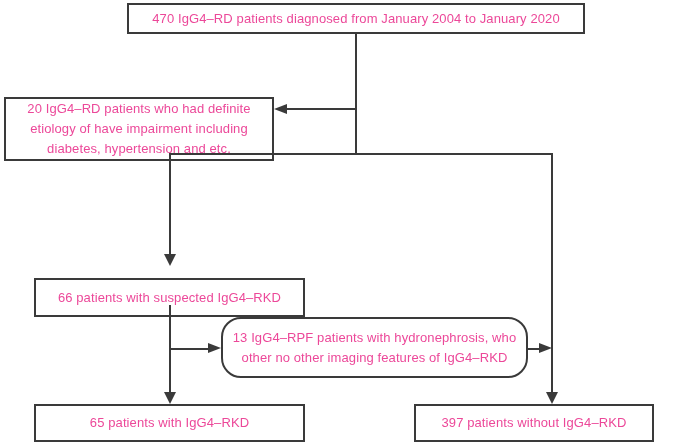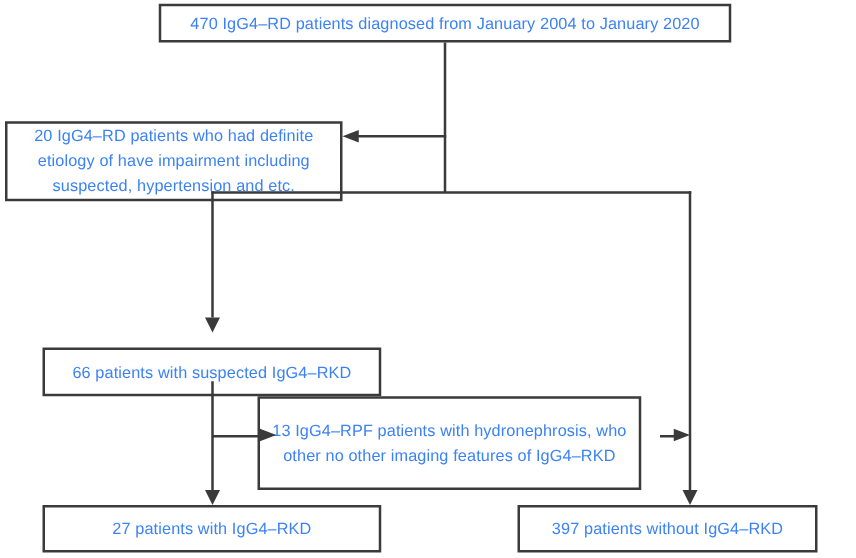--- a/index.html
+++ b/index.html
@@ -20,21 +20,21 @@
     box-sizing: border-box;
     border: 2px solid #3a3a3a;
     background: #ffffff;
     display: flex;
     flex-direction: column;
     align-items: center;
     justify-content: center;
     text-align: center;
     font-size: 13px;
     line-height: 20px;
-    color: #3b82f6;
+    color: #ec4899;
     letter-spacing: 0.1px;
   }
   .box .ln { display: block; white-space: nowrap; }
   .line {
     position: absolute;
     background: #3a3a3a;
   }
   .arr-down {
     position: absolute;
     width: 0; height: 0;
@@ -54,21 +54,21 @@
     width: 0; height: 0;
     border-top: 5px solid transparent;
     border-bottom: 5px solid transparent;
     border-left: 13px solid #3a3a3a;
   }
 
   
   #box-total      { left: 127px; top: 3px;   width: 458px; height: 31px; }
   #box-excluded   { left: 4px;   top: 77px;  width: 270px; height: 64px; margin-top: 20px; }
   #box-suspected  { left: 34px;  top: 266px; width: 271px; height: 39px; margin-top: 12px; }
-  #box-rpf        { left: 206px; top: 317px; width: 307px; height: 75px; }
+  #box-rpf        { left: 221px; top: 317px; width: 307px; height: 61px; border-radius: 20px; }
   #box-with       { left: 34px;  top: 404px; width: 271px; height: 38px; }
   #box-without    { left: 414px; top: 404px; width: 240px; height: 38px; }
 
   
   #v-top      { left: 355px; top: 34px;  width: 2px;   height: 120px; }
   #h-excl     { left: 284px; top: 108px; width: 73px;  height: 2px; }
   #a-excl     { left: 274px; top: 104px; }
   #h-split    { left: 169px; top: 153px; width: 384px; height: 2px; }
   #v-left     { left: 169px; top: 153px; width: 2px;   height: 101px; }
   #a-left     { left: 164px; top: 254px; }
@@ -86,34 +86,34 @@
 
 <div id="canvas">
 
   <div class="box" id="box-total">
     <span class="ln">470 IgG4–RD patients diagnosed from January 2004 to January 2020</span>
   </div>
 
   <div class="box" id="box-excluded">
     <span class="ln">20 IgG4–RD patients who had definite</span>
     <span class="ln">etiology of have impairment including</span>
-    <span class="ln">suspected, hypertension and etc.</span>
+    <span class="ln">diabetes, hypertension and etc.</span>
   </div>
 
   <div class="box" id="box-suspected">
     <span class="ln">66 patients with suspected IgG4–RKD</span>
   </div>
 
   <div class="box" id="box-rpf">
     <span class="ln">13 IgG4–RPF patients with hydronephrosis, who</span>
     <span class="ln">other no other imaging features of IgG4–RKD</span>
   </div>
 
   <div class="box" id="box-with">
-    <span class="ln">27 patients with IgG4–RKD</span>
+    <span class="ln">65 patients with IgG4–RKD</span>
   </div>
 
   <div class="box" id="box-without">
     <span class="ln">397 patients without IgG4–RKD</span>
   </div>
 
   <div class="line" id="v-top"></div>
 
   <div class="line" id="h-excl"></div>
   <div class="arr-left" id="a-excl"></div>

